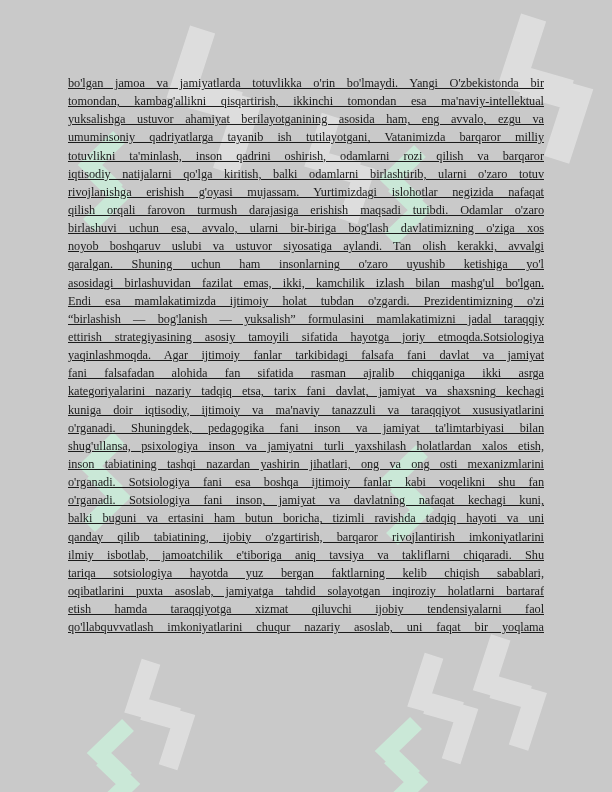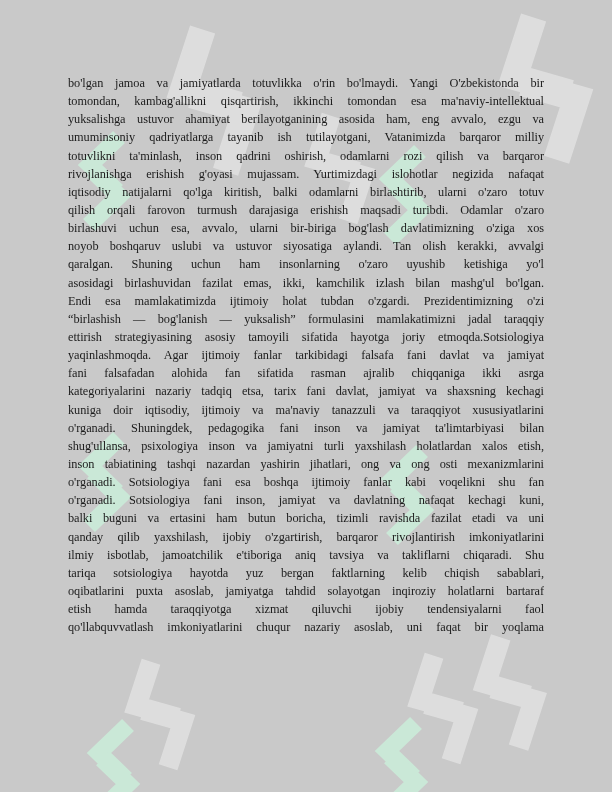--- a/index.html
+++ b/index.html
@@ -21,20 +21,21 @@
     z-index: 1;
   }
   .text-block {
     position: absolute;
     left: 68px; top: 74px; width: 476px;
     z-index: 2;
     color: #1b1b1b;
     font-size: 12.3px;
     line-height: 18.15px;
     letter-spacing: -0.05px;
+    text-decoration: underline;
   }
   .line {
     text-align: justify;
     text-align-last: justify;
     height: 18.15px;
     overflow: hidden;
     white-space: normal;
   }
   .wm-green { color: #cbeeda; opacity: 0.85; }
   .wm-ghost { color: #ffffff; opacity: 0.38; }
@@ -66,41 +67,41 @@
     <use href="#slogo" xlink:href="#slogo" class="wm-green" transform="translate(112,768)"></use>
     <use href="#slogo" xlink:href="#slogo" class="wm-green" transform="translate(400,766)"></use>
   </svg>
 
   <div class="text-block">
       <div class="line">bo'lgan jamoa va jamiyatlarda totuvlikka o'rin bo'lmaydi. Yangi O'zbekistonda bir</div>
       <div class="line">tomondan, kambag'allikni qisqartirish, ikkinchi tomondan esa ma'naviy-intellektual</div>
       <div class="line">yuksalishga ustuvor ahamiyat berilayotganining asosida ham, eng avvalo, ezgu va</div>
       <div class="line">umuminsoniy qadriyatlarga tayanib ish tutilayotgani, Vatanimizda barqaror milliy</div>
       <div class="line">totuvlikni ta'minlash, inson qadrini oshirish, odamlarni rozi qilish va barqaror</div>
+      <div class="line">iqtisodiy natijalarni qo'lga kiritish, balki odamlarni birlashtirib, ularni o'zaro totuv</div>
       <div class="line">rivojlanishga erishish g'oyasi mujassam. Yurtimizdagi islohotlar negizida nafaqat</div>
-      <div class="line">iqtisodiy natijalarni qo'lga kiritish, balki odamlarni birlashtirib, ularni o'zaro totuv</div>
       <div class="line">qilish orqali farovon turmush darajasiga erishish maqsadi turibdi. Odamlar o'zaro</div>
       <div class="line">birlashuvi uchun esa, avvalo, ularni bir-biriga bog'lash davlatimizning o'ziga xos</div>
       <div class="line">noyob boshqaruv uslubi va ustuvor siyosatiga aylandi. Tan olish kerakki, avvalgi</div>
       <div class="line">qaralgan. Shuning uchun ham insonlarning o'zaro uyushib ketishiga yo'l</div>
       <div class="line">asosidagi birlashuvidan fazilat emas, ikki, kamchilik izlash bilan mashg'ul bo'lgan.</div>
       <div class="line">Endi esa mamlakatimizda ijtimoiy holat tubdan o'zgardi. Prezidentimizning o'zi</div>
       <div class="line">“birlashish — bog'lanish — yuksalish” formulasini mamlakatimizni jadal taraqqiy</div>
       <div class="line">ettirish strategiyasining asosiy tamoyili sifatida hayotga joriy etmoqda.Sotsiologiya</div>
       <div class="line">yaqinlashmoqda. Agar ijtimoiy fanlar tarkibidagi falsafa fani davlat va jamiyat</div>
       <div class="line">fani falsafadan alohida fan sifatida rasman ajralib chiqqaniga ikki asrga</div>
       <div class="line">kategoriyalarini nazariy tadqiq etsa, tarix fani davlat, jamiyat va shaxsning kechagi</div>
       <div class="line">kuniga doir iqtisodiy, ijtimoiy va ma'naviy tanazzuli va taraqqiyot xususiyatlarini</div>
       <div class="line">o'rganadi. Shuningdek, pedagogika fani inson va jamiyat ta'limtarbiyasi bilan</div>
       <div class="line">shug'ullansa, psixologiya inson va jamiyatni turli yaxshilash holatlardan xalos etish,</div>
       <div class="line">inson tabiatining tashqi nazardan yashirin jihatlari, ong va ong osti mexanizmlarini</div>
       <div class="line">o'rganadi. Sotsiologiya fani esa boshqa ijtimoiy fanlar kabi voqelikni shu fan</div>
       <div class="line">o'rganadi. Sotsiologiya fani inson, jamiyat va davlatning nafaqat kechagi kuni,</div>
-      <div class="line">balki buguni va ertasini ham butun boricha, tizimli ravishda fazilat etadi va uni</div>
-      <div class="line">qanday qilib yaxshilash, ijobiy o'zgartirish, barqaror rivojlantirish imkoniyatlarini</div>
+      <div class="line">balki buguni va ertasini ham butun boricha, tizimli ravishda tadqiq hayoti va uni</div>
+      <div class="line">qanday qilib tabiatining, ijobiy o'zgartirish, barqaror rivojlantirish imkoniyatlarini</div>
       <div class="line">ilmiy isbotlab, jamoatchilik e'tiboriga aniq tavsiya va takliflarni chiqaradi. Shu</div>
       <div class="line">tariqa sotsiologiya hayotda yuz bergan faktlarning kelib chiqish sabablari,</div>
       <div class="line">oqibatlarini puxta asoslab, jamiyatga tahdid solayotgan inqiroziy holatlarni bartaraf</div>
       <div class="line">etish hamda taraqqiyotga xizmat qiluvchi ijobiy tendensiyalarni faol</div>
       <div class="line">qo'llabquvvatlash imkoniyatlarini chuqur nazariy asoslab, uni faqat bir yoqlama</div>
     </div>
 
 </div>
 
 </body></html>

